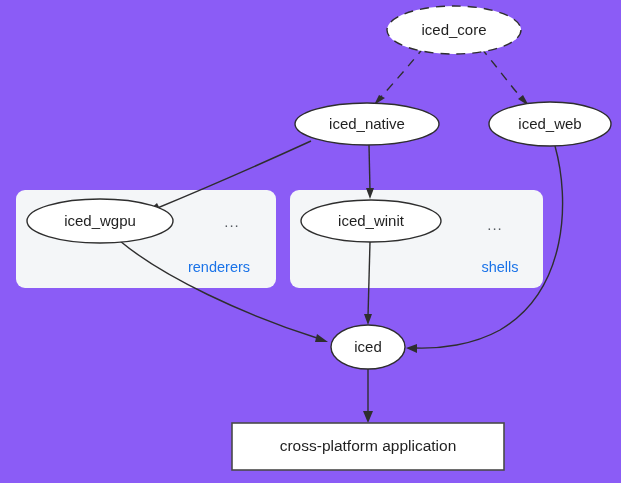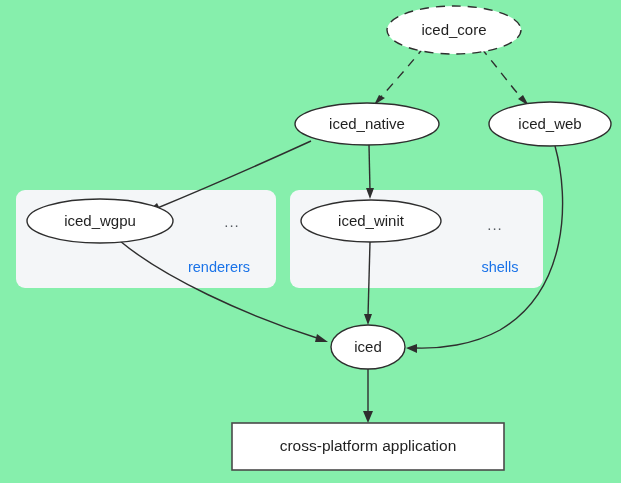--- a/index.html
+++ b/index.html
@@ -7,21 +7,21 @@
     padding: 0;
     background: #ffffff;
   }
   body {
     font-family: "Liberation Sans", sans-serif;
   }
   #diagram-root {
     position: relative;
     width: 621px;
     height: 483px;
-    background: #86efac;
+    background: #8b5cf6;
     overflow: hidden;
   }
   svg.graph-canvas {
     position: absolute;
     left: 0;
     top: 0;
     width: 621px;
     height: 483px;
     display: block;
   }

